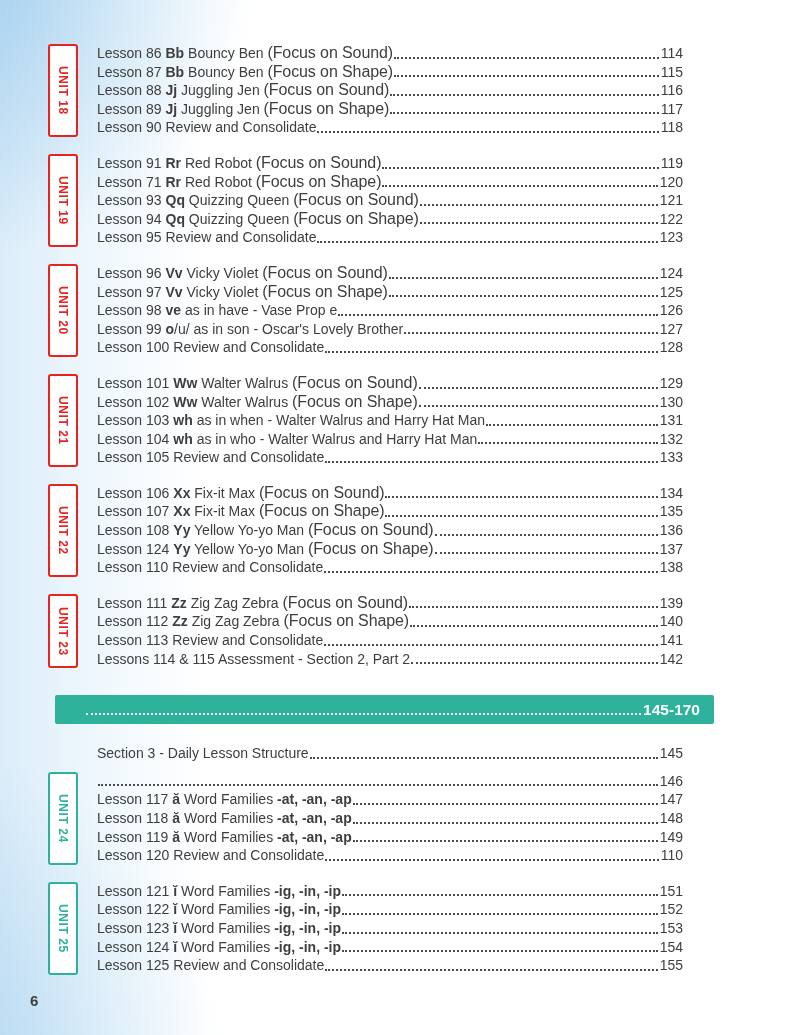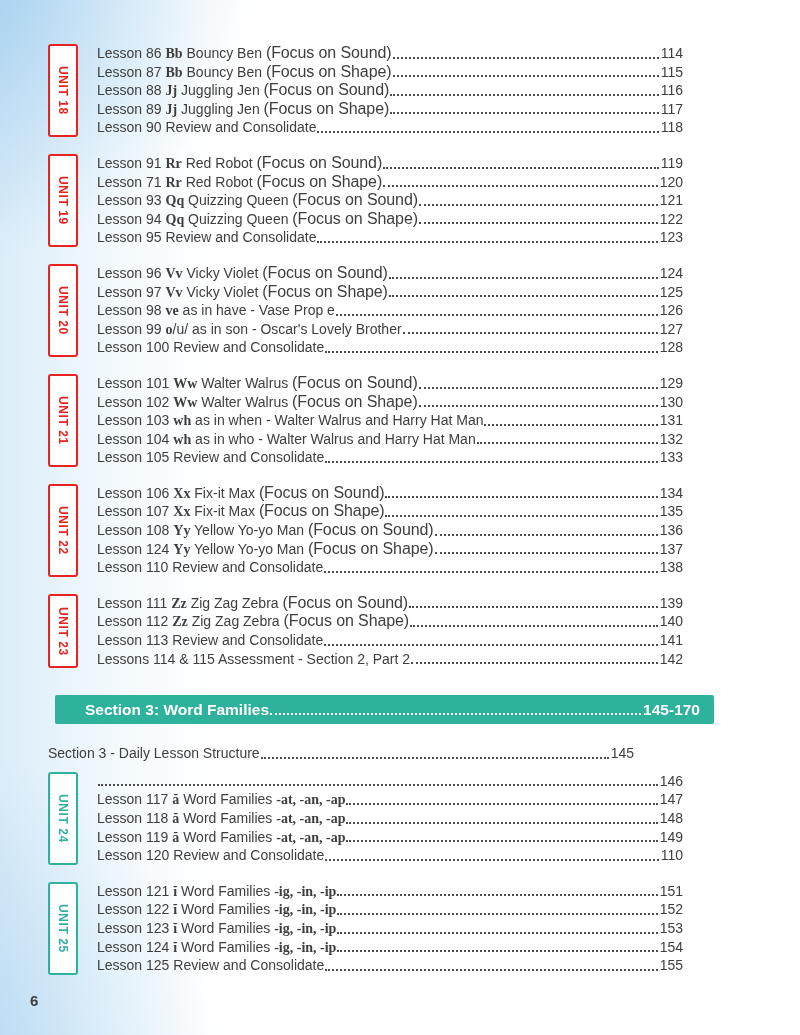--- a/index.html
+++ b/index.html
@@ -27,40 +27,40 @@
     font-weight:bold; font-size:12px; letter-spacing:0.6px;
   }
   .entries { width:586px; flex:0 0 586px; }
 
   .toc-row {
     display:flex; align-items:baseline;
     height:18.6px; line-height:18.6px;
     font-size:14px; white-space:nowrap;
   }
   .seg-n  { font-weight:normal; }
-  .seg-b  { font-weight:bold;font-family:Liberation Serif, serif; }
+  .seg-b  { font-weight:bold; }
   .seg-sm { font-size:16px; letter-spacing:-0.1px; }
   .leader {
     flex:1 1 auto; min-width:14px;
     border-bottom:2px dotted var(--dots,#4b4b4b);
     align-self:flex-end; margin:0 2px 4px 1px;
   }
   .pagenum { font-size:14px; flex:0 0 auto; }
 
   .section-bar {
     margin:27px 0 20px 7px; width:659px; height:29px;
     background:var(--teal); border-radius:2px;
     display:flex; align-items:baseline;
     color:#ffffff; font-weight:bold; font-size:15.5px; line-height:29px;
     padding:0 14px 0 30px; white-space:nowrap;
   }
   .section-bar .leader { border-color:#ffffff; margin-bottom:9px; }
   .section-bar .range { font-size:15.5px; }
 
-  .plain-entry { width:586px; margin-bottom:9px; }
+  .plain-entry { margin-left:49px; width:586px; margin-bottom:9px; }
 
   .footer-page { margin:14px 0 0 30px; font-weight:bold; font-size:15px; }
 </style>
 </head>
 <body>
 
 <div class="page">
   <div class="toc">
       <div class="unit-block">
         <div class="unit-label red">
@@ -243,21 +243,20 @@
             <span class="pagenum">141</span>
           </div>
           <div class="toc-row">
             <span class="row-text"><span class="seg-n">Lessons 114 &amp; 115 Assessment - Section 2, Part 2 </span></span>
             <span class="leader"></span>
             <span class="pagenum">142</span>
           </div>
         </div>
       </div>
       <div class="section-bar">
-        <span class="title">Section 3: Word Families</span>
         <span class="leader"></span>
         <span class="range">145-170</span>
       </div>
       <div class="plain-entry">
         <div class="toc-row">
           <span class="row-text"><span class="seg-n">Section 3 - Daily Lesson Structure</span></span>
           <span class="leader"></span>
           <span class="pagenum">145</span>
         </div>
       </div>

